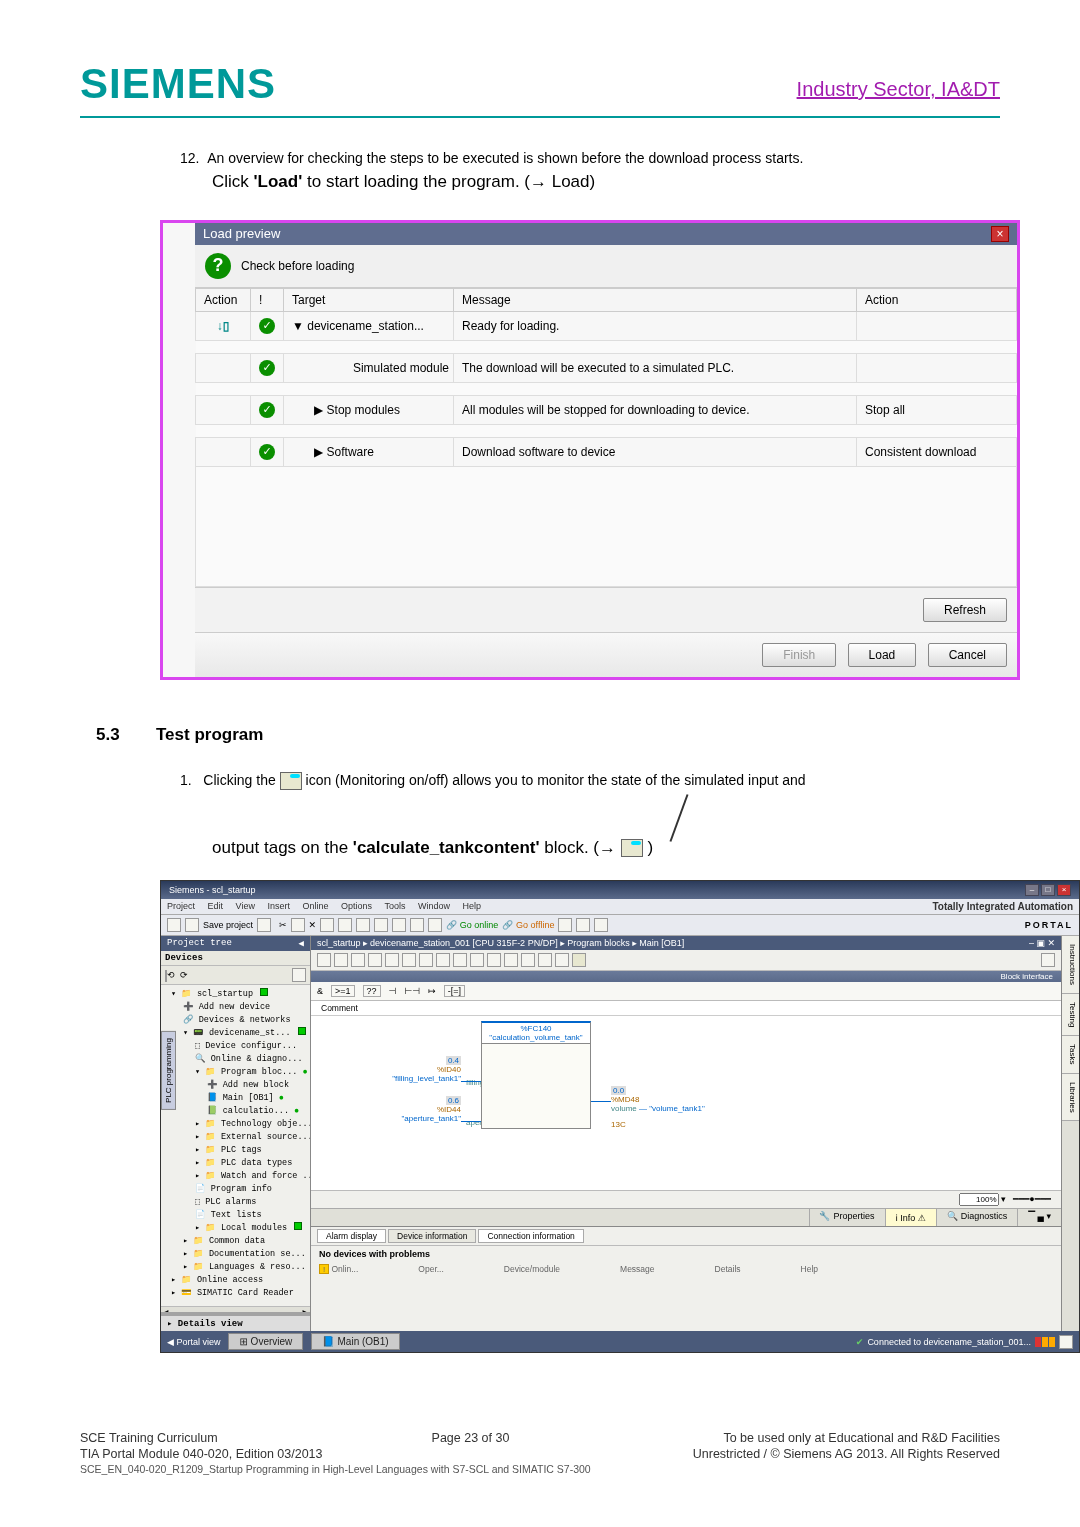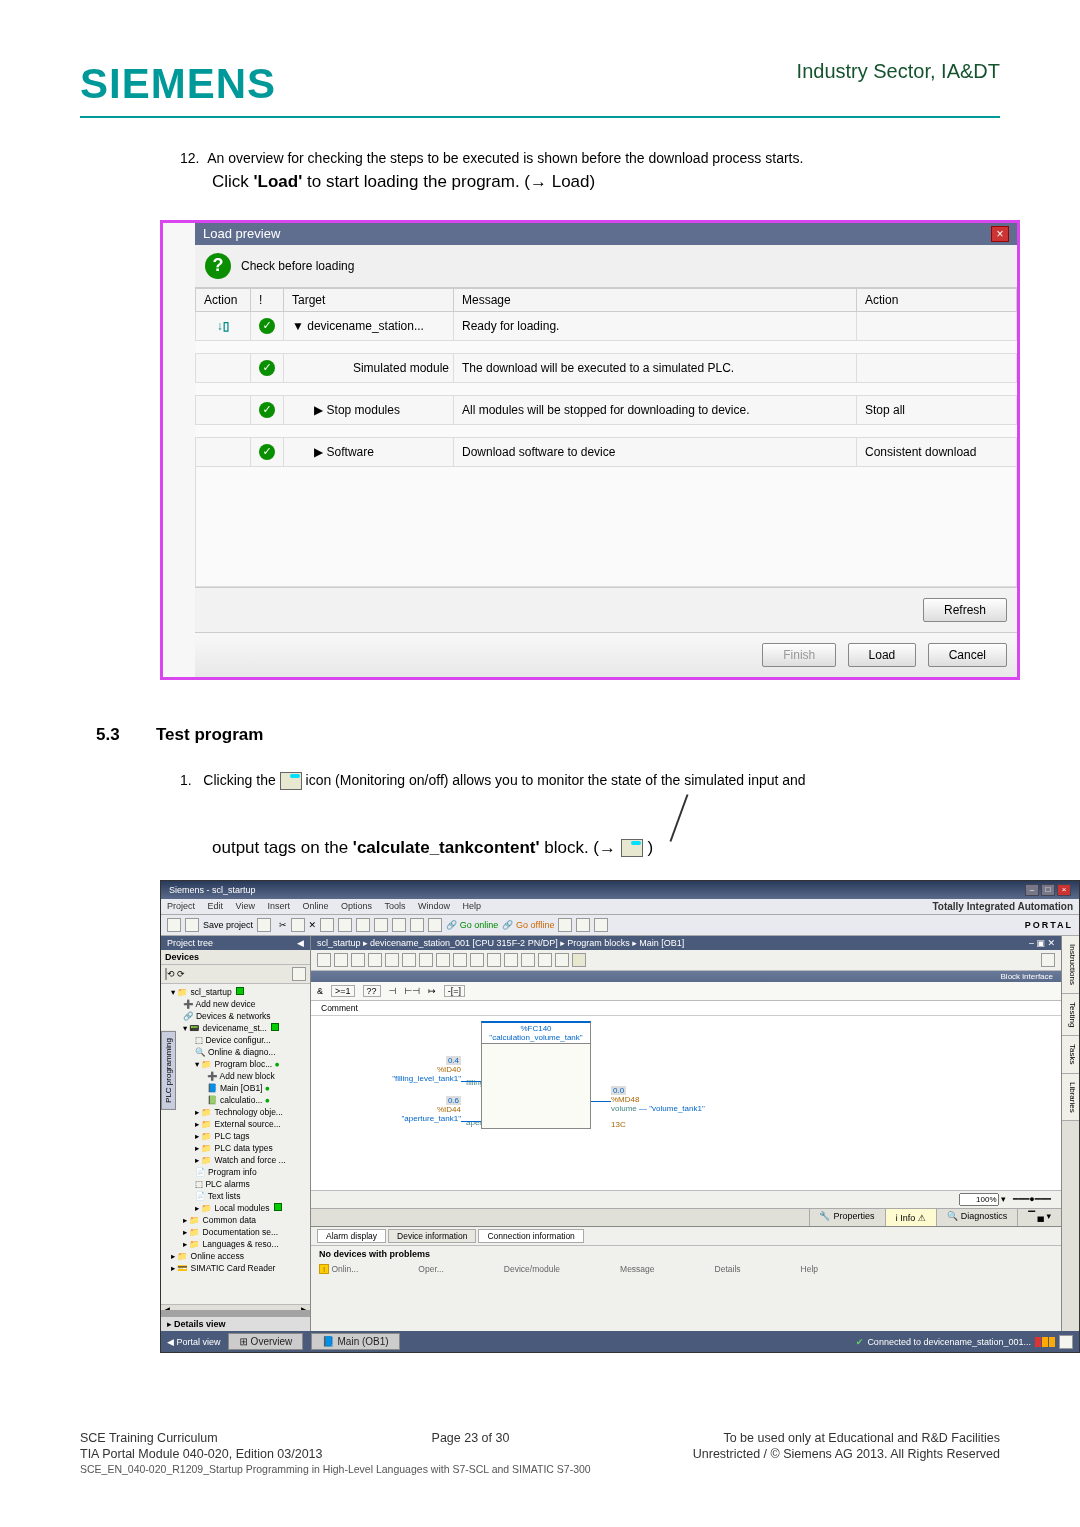--- a/index.html
+++ b/index.html
@@ -17,21 +17,23 @@
     .logo {
       font-size: 42px;
       font-weight: bold;
       color: #009999;
       letter-spacing: 1px;
       display: inline-block;
     }
     .header-right {
       float: right;
       font-size: 20px;
-      color: #14532d;
+      color: #a21caf;
+      margin-top: 18px;
+      text-decoration: underline;
     }
     .header-divider {
       border: none;
       border-top: 2px solid #009999;
       margin: 8px 0 30px 0;
     }
     .step-text {
       margin-left: 100px;
       margin-right: 20px;
       font-size: 14px;
@@ -207,20 +209,21 @@
     .tia-body {
       display: flex;
       height: 395px;
     }
     .tia-left {
       width: 150px;
       background: #f0f0ec;
       border-right: 1px solid #888;
       display: flex;
       flex-direction: column;
+      font-family: Liberation Mono, monospace;
     }
     .tia-left-header {
       background: #4a5a7a;
       color: #fff;
       padding: 2px 6px;
       font-size: 9px;
       display: flex;
       justify-content: space-between;
     }
     .tia-devices-bar {
@@ -242,21 +245,21 @@
       white-space: nowrap;
       overflow: hidden;
     }
     .tia-tree-item.lvl1 { padding-left: 10px; }
     .tia-tree-item.lvl2 { padding-left: 22px; }
     .tia-tree-item.lvl3 { padding-left: 34px; }
     .tia-tree-item.lvl4 { padding-left: 46px; }
     .green-sq { display: inline-block; width: 8px; height: 8px; background: #0c0; border: 1px solid #060; margin-left: 2px; }
     .tia-details-hdr {
       background: #ddd;
-      border-top: 7px solid #a3a3a3;
+      border-top: 4px solid #a3a3a3;
       padding: 2px 6px;
     }
     .tia-main {
       flex: 1;
       display: flex;
       flex-direction: column;
       background: #fff;
     }
     .tia-breadcrumb {
       background: #4a5a7a;

